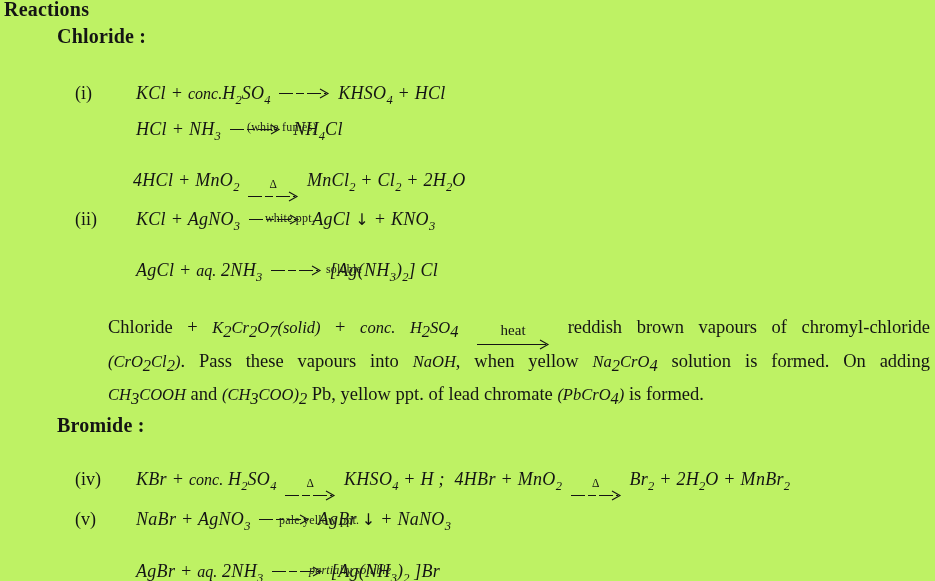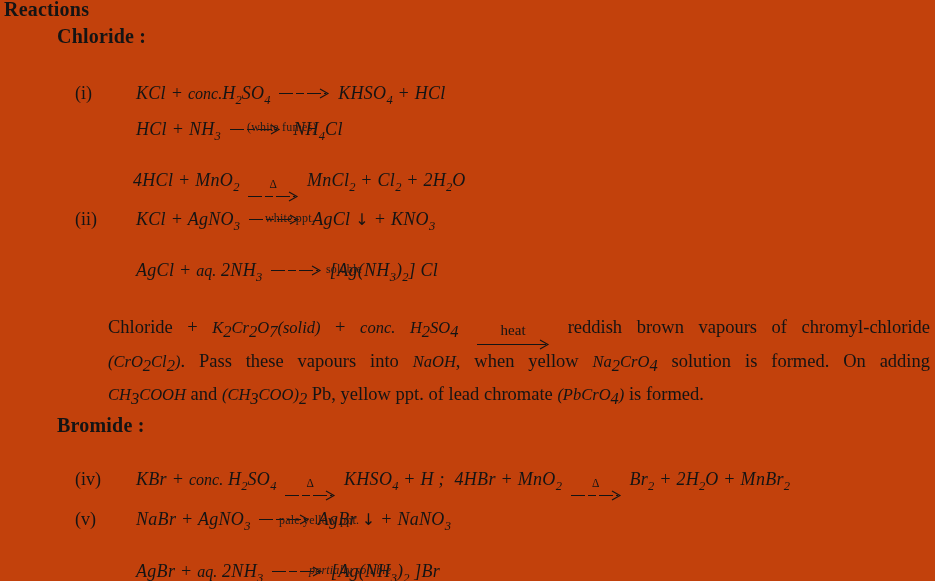--- a/index.html
+++ b/index.html
@@ -1,18 +1,18 @@
 <!DOCTYPE html>
 <html><head>
 <meta charset="utf-8">
 <style>
   * { margin:0; padding:0; box-sizing:border-box; }
   html,body { background:#ffffff; }
   .page {
-    position:relative; width:935px; height:581px; background:#c2410c;
+    position:relative; width:935px; height:581px; background:#bef264;
     color:#141414; font-family:"Liberation Serif", serif; overflow:hidden;
   }
   .abs { position:absolute; white-space:nowrap; }
   .h1 { font-weight:bold; font-size:20px; line-height:24px; letter-spacing:0.2px; }
   .h2 { font-weight:bold; font-size:20px; line-height:24px; letter-spacing:0.2px; }
   .row { position:absolute; font-size:18px; line-height:22px; white-space:pre; }
   .eq-label { display:inline-block; width:61px; font-style:normal; font-size:18px; vertical-align:baseline; }
   .eq-label.narrow { width:53px; }
   .eq { font-style:italic; letter-spacing:0.3px; white-space:pre;text-align:right; }
   .it { font-style:italic; }

